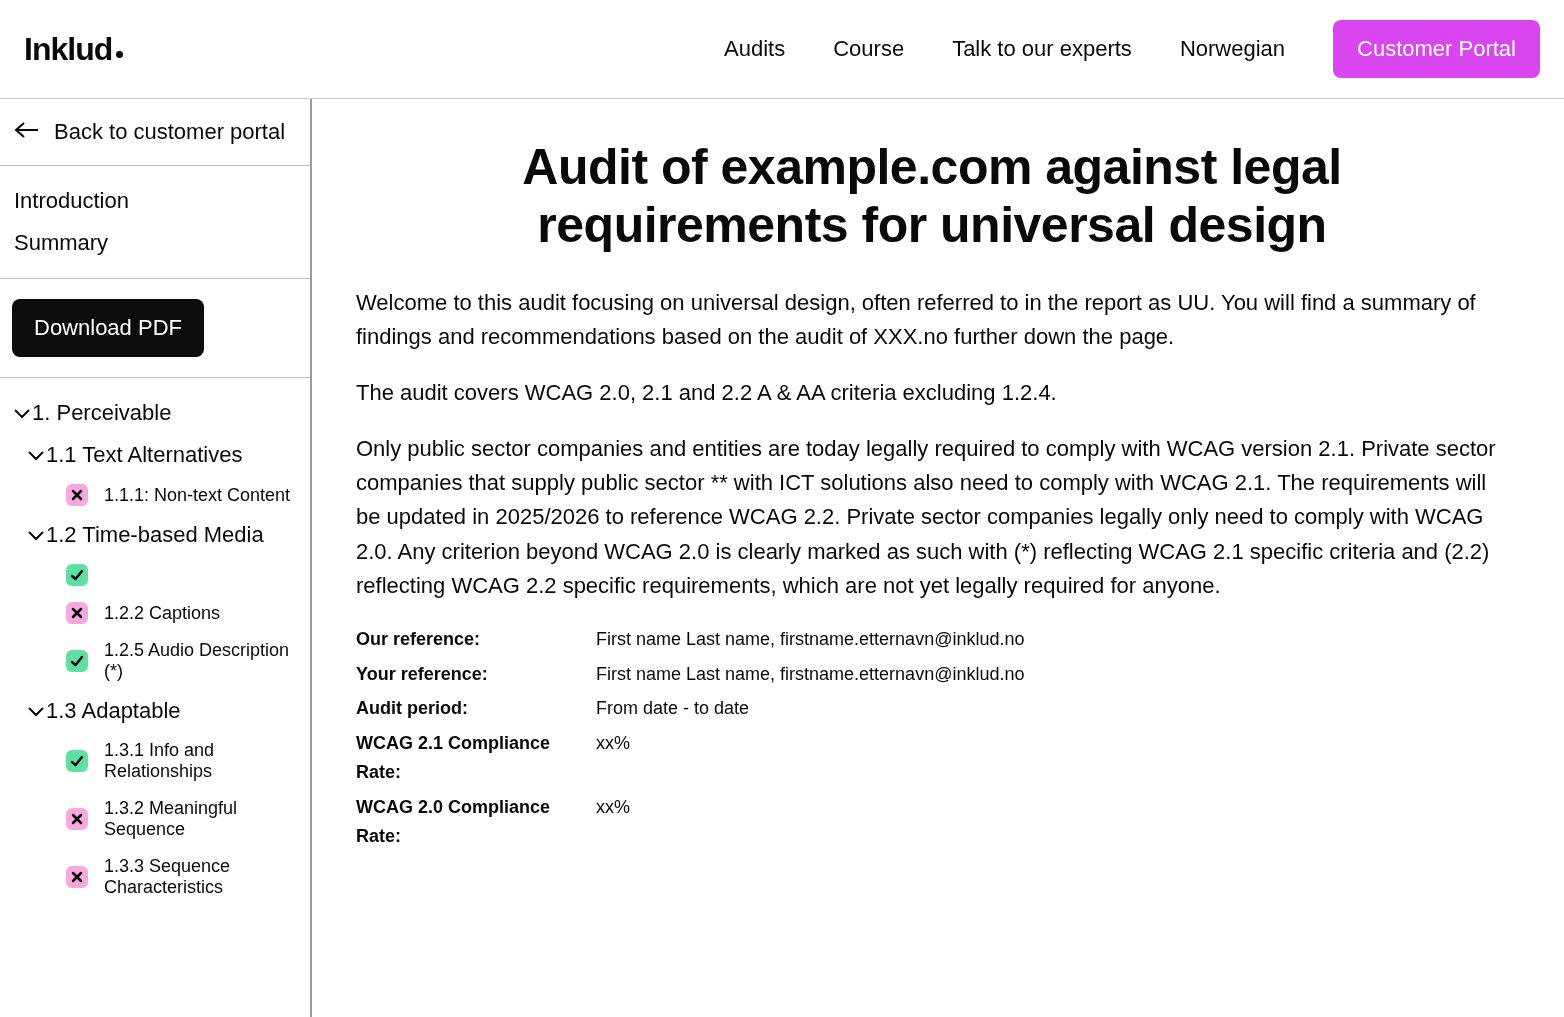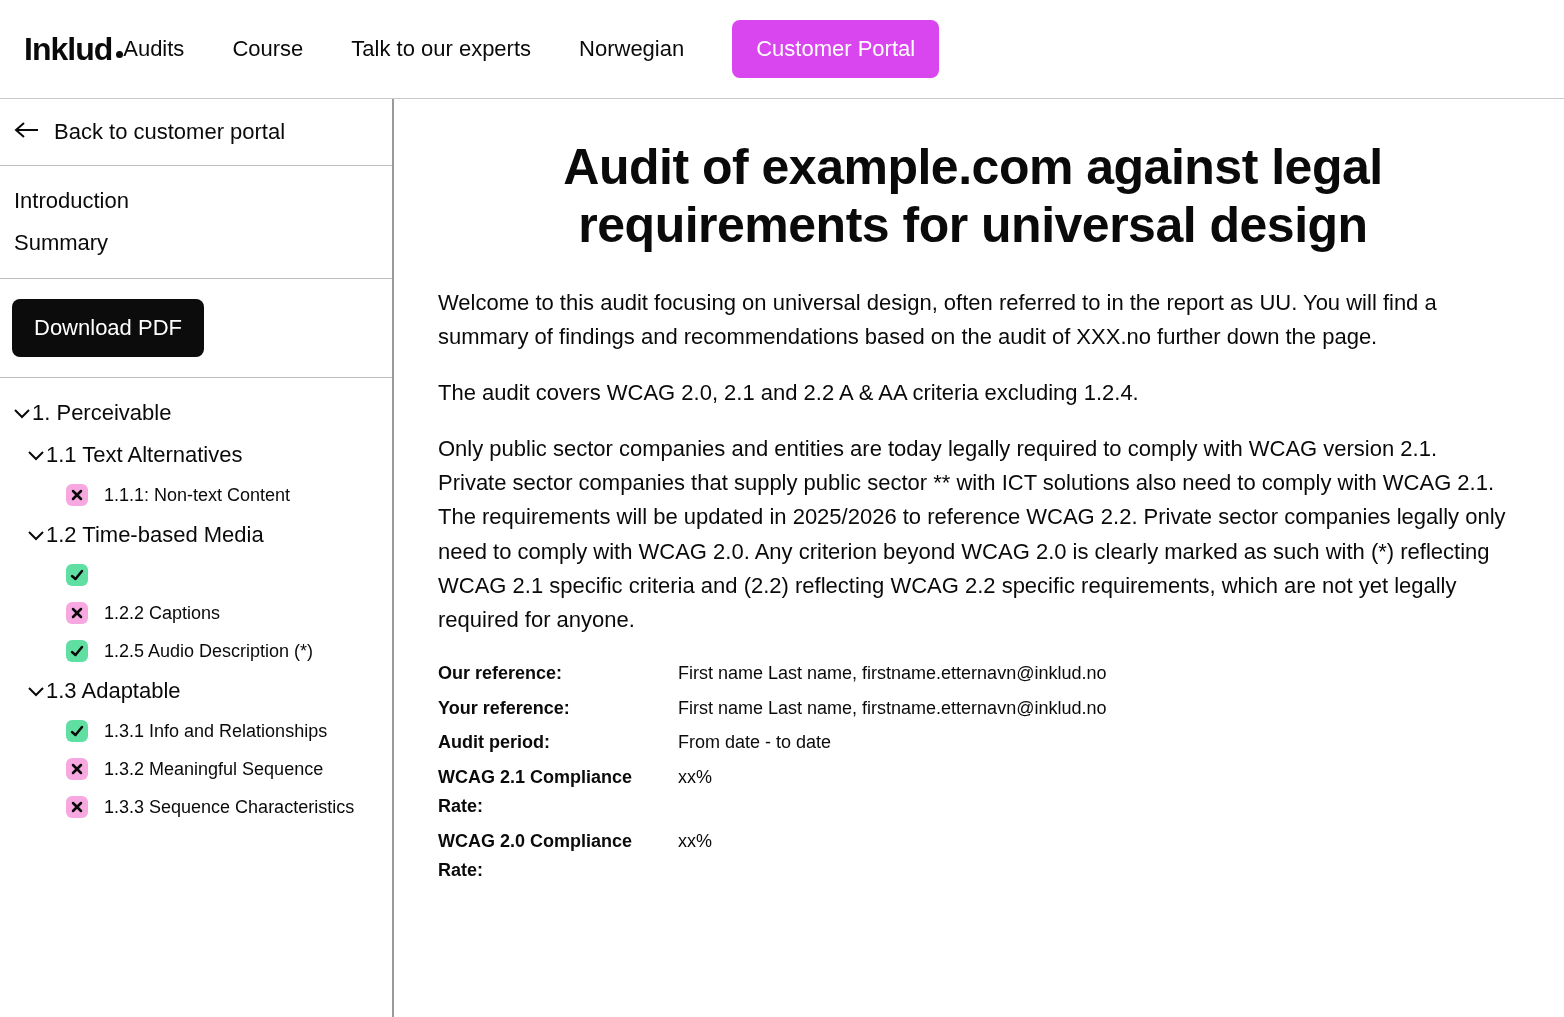--- a/index.html
+++ b/index.html
@@ -8,20 +8,21 @@
     background: #fff;
     color: #0a0a0a;
     height: 100%;
   }
   body { display: flex; flex-direction: column; height: 1017px; width: 1564px; overflow: hidden;}
 
   
   header.topbar {
     display: flex;
     align-items: center;
+    justify-content: space-between;
     padding: 20px 24px 20px 24px;
     border-bottom: 1px solid #c9c9c9;
   }
   .logo {
     font-size: 32px;
     font-weight: 800;
     letter-spacing: -1px;
     display: flex;
     align-items: baseline;
     gap: 2px;
@@ -54,21 +55,21 @@
     cursor:pointer;
   }
 
   
   .main {
     flex:1;
     display:flex;
     min-height:0;
   }
   aside.sidebar {
-    width:394px;
+    width:312px;
     border-right:2px solid #9a9a9a;
     overflow-y:auto;
   }
   .side-section {
     border-bottom:1px solid #bdbdbd;
   }
   .back-link {
     display:flex;
     align-items:center;
     gap:14px;

